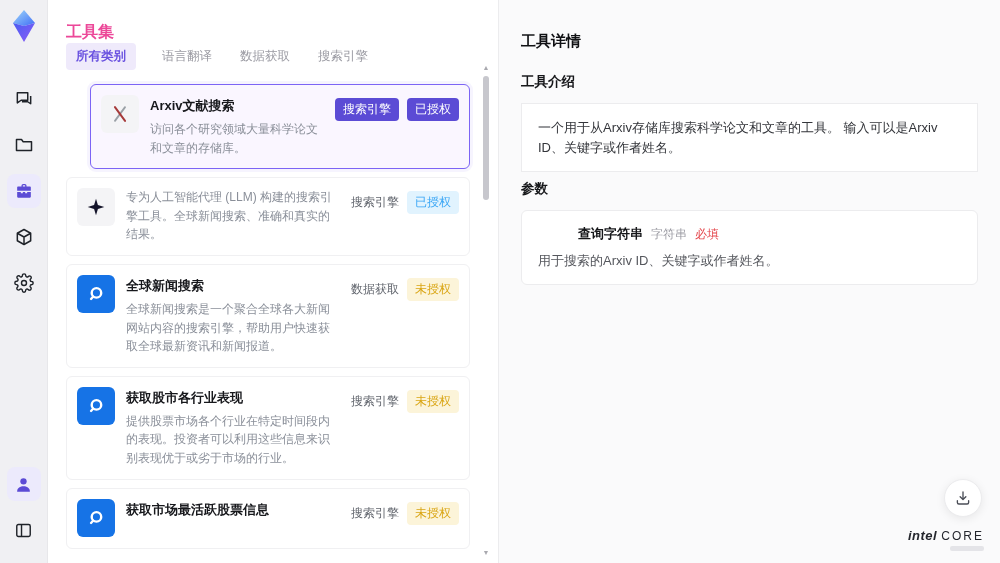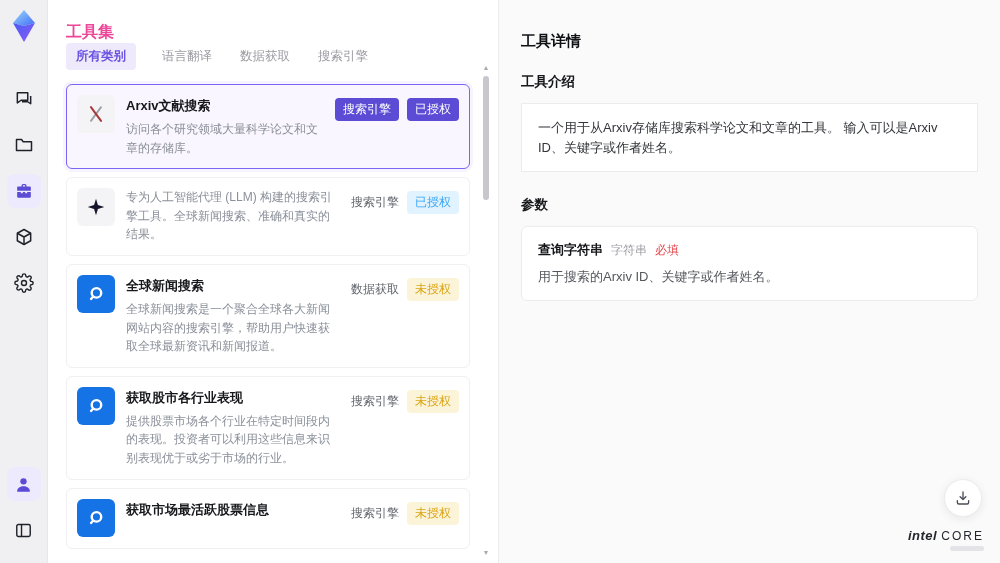--- a/index.html
+++ b/index.html
@@ -29,20 +29,21 @@
   .tabs { display:flex; align-items:center; gap:24px; margin-bottom:14px; }
   .tab { font-size:12.5px; color:#9a9aa2; padding:5px 2px; cursor:pointer; white-space:nowrap; }
   .tab.active { background:#efeafb; color:#6a52e0; font-weight:bold; padding:5px 10px; border-radius:4px;text-align:right; }
   .tool-card {
     display:flex; gap:11px; padding:10px 10px 11px; margin-bottom:8px;
     border:1px solid #f0f0f2; border-radius:6px; background:#fff; cursor:pointer;
   }
   .tool-card.selected {
     border:1.5px solid #7c64f5; background:#faf6ff;
     box-shadow:0 0 0 3px rgba(124,100,245,0.07);
+    margin-left:24px;
   }
   .tool-icon {
     width:38px; height:38px; flex:none; border-radius:6px; background:#f4f4f6;
     display:flex; align-items:center; justify-content:center;
   }
   .tool-icon.blue { background:#1673e6; }
   .tool-body { flex:1; min-width:0; }
   .tool-name { font-size:13px; font-weight:bold; color:#17181c; margin:2px 0 5px; }
   .tool-desc { font-size:12px; color:#8a8f99; line-height:1.55; }
   .tool-meta { flex:none; display:flex; gap:8px; align-items:flex-start; padding-top:3px; }
@@ -59,27 +60,27 @@
   .vscroll .thumb { position:absolute; top:12px; left:2px; width:6px; height:124px; background:#c7c7cd; border-radius:3px; }
   
   .detail-panel {
     flex:1; background:#fafafb; border-left:1px solid #ececee;
     padding:28px 22px; position:relative;
   }
   .detail-title { font-size:15px; font-weight:bold; color:#101114; margin:4px 0 22px; }
   .section-head { font-size:13.5px; font-weight:bold; color:#16171a; margin-bottom:12px; }
   .intro-box {
     background:#fff; border:1px solid #ececee; border-radius:0;
-    padding:14px 16px; font-size:13px; color:#33353a; margin-bottom:24px; line-height:1.5;
+    padding:14px 16px; font-size:13px; color:#33353a; margin-bottom:8px; line-height:1.5;
   }
   .param-card {
     background:#fff; border:1px solid #ececee; border-radius:6px; padding:14px 16px;
   }
   .param-head { display:flex; align-items:baseline; gap:8px; margin-bottom:9px; }
-  .param-name { font-size:13px; font-weight:bold; color:#16171a; }
+  .param-name { font-size:13px; font-weight:bold; color:#16171a;margin-left:40px; }
   .param-type { font-size:12px; color:#9a9aa2; }
   .param-required { font-size:12px; color:#e5484d; }
   .param-desc { font-size:13px; color:#55575d; }
   
   .fab {
     position:absolute; right:18px; bottom:46px; width:38px; height:38px; border-radius:50%;
     background:#fff; border:1px solid #ececee; box-shadow:0 2px 10px rgba(0,0,0,0.08);
     display:flex; align-items:center; justify-content:center; cursor:pointer;
   }
   .brand { position:absolute; right:16px; bottom:12px; text-align:center; color:#24262d; }

